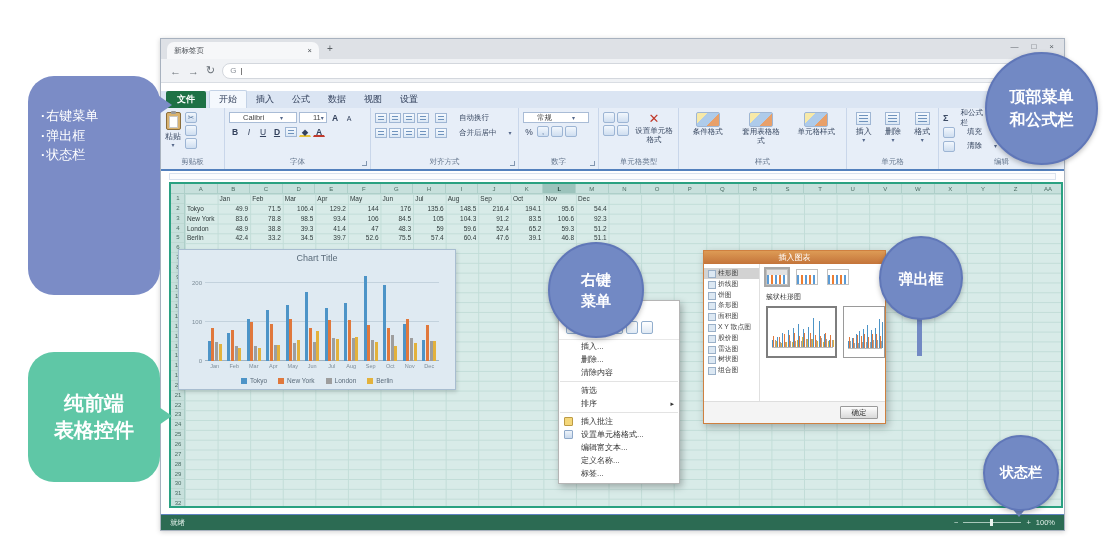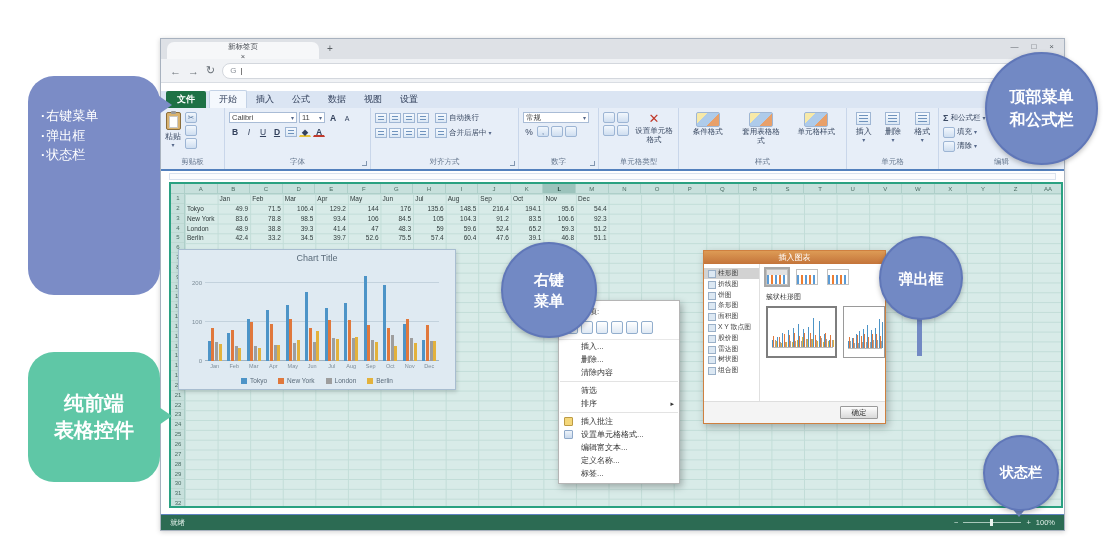--- a/index.html
+++ b/index.html
@@ -11,30 +11,30 @@
   #bubble-editor { left:28px; top:76px; width:132px; height:219px; background:#7b8cc6; border-radius:26px; padding:17px 13px; }
   #bubble-editor .btitle { font-size:20px; font-weight:bold; line-height:1.25; }
   #bubble-editor .bullets { margin-top:13px; font-size:13px; line-height:1.5; }
   .bullet::before { content:"·"; font-weight:bold; margin-right:1px; }
   #b1arrow { position:absolute; left:159px; top:96px; width:0; height:0; border-top:9px solid transparent; border-bottom:9px solid transparent; border-left:13px solid #7b8cc6; z-index:9; }
   #bubble-front { left:28px; top:352px; width:132px; height:130px; background:#5fc7a6; border-radius:26px; display:flex; flex-direction:column; align-items:center; justify-content:center; font-size:20px; font-weight:bold; line-height:1.35; }
   #b2arrow { position:absolute; left:159px; top:407px; width:0; height:0; border-top:9px solid transparent; border-bottom:9px solid transparent; border-left:13px solid #5fc7a6; z-index:9; }
 
   .circle { position:absolute; border-radius:50%; background:#7289c4; border:2px solid #6077b8; color:#fff; font-weight:bold; display:flex; flex-direction:column; align-items:center; justify-content:center; text-align:center; z-index:9; box-shadow:0 2px 5px rgba(0,0,0,.25); line-height:1.4; }
   #c-top    { left:985px; top:52px;  width:113px; height:113px; font-size:16px; }
-  #c-menu   { left:501px; top:242px; width:96px;  height:96px;  font-size:15px; }
+  #c-menu   { left:548px; top:242px; width:96px;  height:96px;  font-size:15px; }
   #c-pop    { left:879px; top:236px; width:84px;  height:84px;  font-size:15px; }
   #c-status { left:983px; top:435px; width:76px;  height:76px;  font-size:14px; }
   #popstem   { position:absolute; left:917px; top:316px; width:5px; height:40px; background:#7289c4; z-index:8; }
   #statustri { position:absolute; left:1011px; top:507px; width:0; height:0; border-left:8px solid transparent; border-right:8px solid transparent; border-top:10px solid #7289c4; z-index:8; }
 
   
   #browser { position:absolute; left:160px; top:38px; width:905px; height:493px; background:#fff; border:1px solid #a8b2bf; box-shadow:0 1px 5px rgba(0,0,0,.18); }
   #tabstrip { position:absolute; left:0; top:0; right:0; height:20px; background:#dee1e6; }
-  #tab { position:absolute; left:6px; top:3px; width:152px; height:17px; background:#f6f7f9; border-radius:7px 7px 0 0; font-size:7.5px; color:#4a4f55; display:flex; align-items:center; justify-content:space-between; padding:0 7px;flex-direction:column; }
+  #tab { position:absolute; left:6px; top:3px; width:152px; height:17px; background:#f6f7f9; border-radius:7px 7px 0 0; font-size:7.5px; color:#4a4f55; display:flex; align-items:center; justify-content:space-between; padding:0 7px; }
   #newtab { position:absolute; left:166px; top:4px; font-size:10px; color:#5a6066; }
   #winctl { position:absolute; right:10px; top:3px; display:flex; gap:13px; font-size:8px; color:#5a6066; }
   #navbar { position:absolute; left:0; top:20px; right:0; height:24px; background:#f0f2f5; border-bottom:1px solid #d9dde3; display:flex; align-items:center; gap:7px; padding:0 9px; font-size:11px; color:#6a7178; }
   #addrpill { flex:1; height:16px; background:#fff; border:1px solid #d3d7dd; border-radius:9px; display:flex; align-items:center; gap:4px; padding:0 7px; font-size:8px; color:#8a9098; }
   .caret { color:#333; }
 
   
   #ribbon { position:absolute; left:0; top:52px; right:0; height:80px; background:#e7eef8; border-bottom:2px solid #5380bd; }
   #rtabs { height:17px; background:#dbe5f3; display:flex; align-items:flex-end; padding-left:5px; font-size:9px; color:#33415c; }
   .rtab { padding:2px 9px; cursor:default; }
@@ -46,31 +46,31 @@
   .rlabel { font-size:7.5px; color:#67788f; text-align:center; padding-bottom:2px; }
   .launcher { position:absolute; right:3px; bottom:3px; width:5px; height:5px; border-right:1px solid #8196b0; border-bottom:1px solid #8196b0; }
   .bigbtn { display:flex; flex-direction:column; align-items:center; font-size:8px; color:#3b4a63; gap:1px; }
   .car { font-size:6px; color:#56688a; line-height:4px; }
   .ic { display:inline-block; width:12px; height:11px; border-radius:2px; background:linear-gradient(#f2f7fd,#cfdef0); border:1px solid #9db5d4; font-size:7.5px; line-height:10px; text-align:center; color:#4a6a94; }
   .vstack { display:flex; flex-direction:column; gap:2px; }
   .hrow { display:flex; gap:2px; align-items:center; }
   .icon-clipboard { width:15px; height:18px; background:#d8b26e; border:1px solid #8a6d3b; border-radius:2px; position:relative; }
   .icon-clipboard::before { content:""; position:absolute; left:2px; top:3px; right:2px; bottom:1px; background:#fff; border:1px solid #c8c8c8; }
   .icon-clipboard::after { content:""; position:absolute; left:4px; top:-2px; width:5px; height:3px; background:#9a9a9a; border-radius:1px; }
-  .selbox { background:#fff; border:1px solid #a9bcd6; font-size:7.5px; color:#444; height:11px; line-height:10px; display:inline-flex; align-items:center; justify-content:space-between; padding:0 2px; }
+  .selbox { background:#fff; border:1px solid #a9bcd6; font-size:7.5px; color:#444; height:11px; line-height:10px; display:inline-flex; align-items:center; justify-content:space-between; padding:0 13px; }
   .fbtn { font-size:8.5px; width:12px; height:11px; line-height:11px; text-align:center; color:#33415c; border:1px solid transparent; }
   .fbtn.b { font-weight:bold; } .fbtn.i { font-style:italic; } .fbtn.u { text-decoration:underline; }
   .fontcolor { border-bottom:2px solid #c0392b; } .fillic { border-bottom:2px solid #e8c33a; }
   .alnic { width:12px; height:10px; background:linear-gradient(#f6faff,#dbe7f4); border:1px solid #9fb6d4; position:relative; }
   .alnic::before { content:""; position:absolute; left:2px; right:2px; top:2px; bottom:2px; background:repeating-linear-gradient(to bottom,#6f93bd 0 1px,transparent 1px 3px); }
   .bigx { font-size:13px; font-weight:bold; color:#c0392b; line-height:14px; }
   .stylic { width:24px; height:15px; border:1px solid #9fb6d4; background:linear-gradient(135deg,#f7e9a8 0 30%,#aecbea 30% 65%,#e8a06a 65%); border-radius:2px; }
   .twoline { font-size:7.5px; text-align:center; line-height:1.15; color:#3b4a63; }
   .sigma { font-size:9px; font-weight:bold; color:#3b4a63; }
-  .srow { display:flex; gap:2px; align-items:center; font-size:7.5px; color:#3b4a63; height:12px; }
+  .srow { display:flex; gap:12px; align-items:center; font-size:7.5px; color:#3b4a63; height:12px; }
   .azic { width:14px; height:14px; background:linear-gradient(#f6faff,#cfe0f2); border:1px solid #9fb6d4; font-size:6px; color:#9a4fb8; text-align:center; line-height:13px; font-weight:bold; }
 
   
   #formulabar { position:absolute; left:8px; right:8px; top:134px; height:7px; background:#fbfcfe; border:1px solid #d9e2ee; }
   #sheet { position:absolute; left:8px; top:143px; width:894px; height:326px; border:2px solid #2aa181; background:#d8ebe8; }
   #corner { position:absolute; left:0; top:0; width:14px; height:10px; background:#c7e0dc; border-right:1px solid #aecfc9; border-bottom:1px solid #aecfc9; }
   #colheaders { position:absolute; left:14px; top:0; right:0; height:10px; background:#c7e0dc; border-bottom:1px solid #aecfc9; overflow:hidden; }
   .ch { position:absolute; top:0; height:10px; line-height:10px; text-align:center; font-size:6px; color:#4a6b62; border-right:1px solid #aecfc9; }
   .ch.sel { background:#9cc3bc; color:#21443c; font-weight:bold; }
   #rowheaders { position:absolute; left:0; top:10px; width:14px; bottom:0; background:#c7e0dc; border-right:1px solid #aecfc9; overflow:hidden; }

